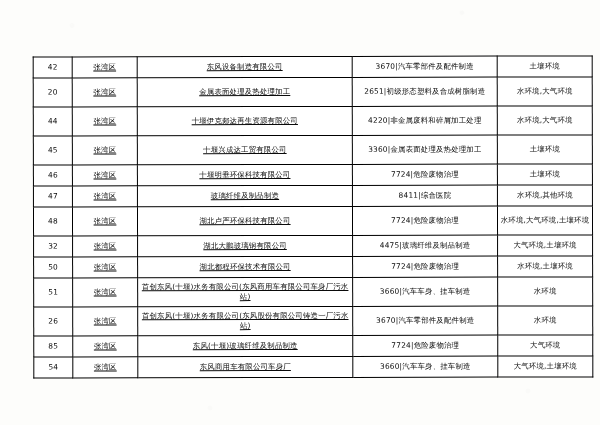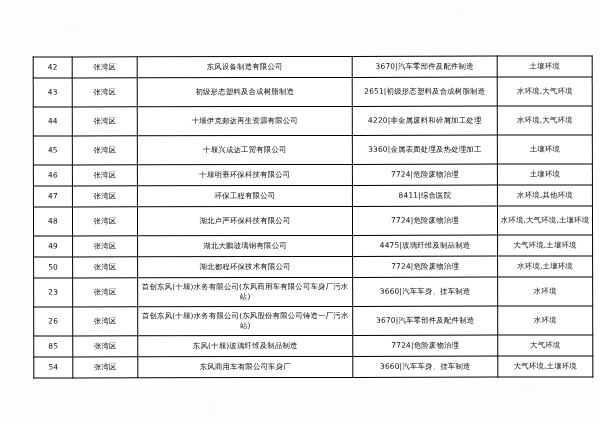--- a/index.html
+++ b/index.html
@@ -49,22 +49,22 @@
     vertical-align: middle;
     color: #0a0a0a;
     font-size: 7.4px;
     line-height: 1.32;
     padding: 2px 2px;
     font-family: "DejaVu Sans", "Liberation Sans", sans-serif;
     letter-spacing: 0.2px;
     word-break: break-all;
   }
   td.col-no   { width: 34px;  font-size: 8.2px; }
-  td.col-dist { width: 60px;  font-size: 8px; }
-  td.col-name { width: 210px; font-size: 7.6px; }
+  td.col-dist { width: 60px;  font-size: 8px; text-decoration: underline; }
+  td.col-name { width: 210px; font-size: 7.6px; text-decoration: underline; }
   td.col-cat  { width: 140px; font-size: 7.6px; }
   td.col-env  { width: 90px;  font-size: 7.6px; }
 
   .row-h-1 { height: 21px; }
   .row-h-2 { height: 29px; }
   .row-h-3 { height: 21px; }
 
   
   .skew {
     transform: rotate(-0.12deg);
@@ -78,23 +78,23 @@
     <table class="doc-table">
       <tbody>
         <tr class="row-h-1">
           <td class="col-no">42</td>
           <td class="col-dist">张湾区</td>
           <td class="col-name">东风设备制造有限公司</td>
           <td class="col-cat">3670|汽车零部件及配件制造</td>
           <td class="col-env">土壤环境</td>
         </tr>
         <tr class="row-h-2">
-          <td class="col-no">43</td>
+          <td class="col-no">20</td>
           <td class="col-dist">张湾区</td>
-          <td class="col-name">初级形态塑料及合成树脂制造</td>
+          <td class="col-name">金属表面处理及热处理加工</td>
           <td class="col-cat">2651|初级形态塑料及合成树脂制造</td>
           <td class="col-env">水环境,大气环境</td>
         </tr>
         <tr class="row-h-2">
           <td class="col-no">44</td>
           <td class="col-dist">张湾区</td>
           <td class="col-name">十堰伊克郯达再生资源有限公司</td>
           <td class="col-cat">4220|非金属废料和碎屑加工处理</td>
           <td class="col-env">水环境,大气环境</td>
         </tr>
@@ -108,47 +108,47 @@
         <tr class="row-h-3">
           <td class="col-no">46</td>
           <td class="col-dist">张湾区</td>
           <td class="col-name">十堰明垂环保科技有限公司</td>
           <td class="col-cat">7724|危险废物治理</td>
           <td class="col-env">土壤环境</td>
         </tr>
         <tr class="row-h-3">
           <td class="col-no">47</td>
           <td class="col-dist">张湾区</td>
-          <td class="col-name">环保工程有限公司</td>
+          <td class="col-name">玻璃纤维及制品制造</td>
           <td class="col-cat">8411|综合医院</td>
           <td class="col-env">水环境,其他环境</td>
         </tr>
         <tr class="row-h-2">
           <td class="col-no">48</td>
           <td class="col-dist">张湾区</td>
           <td class="col-name">湖北卢严环保科技有限公司</td>
           <td class="col-cat">7724|危险废物治理</td>
           <td class="col-env">水环境,大气环境,土壤环境</td>
         </tr>
         <tr class="row-h-1">
-          <td class="col-no">49</td>
+          <td class="col-no">32</td>
           <td class="col-dist">张湾区</td>
           <td class="col-name">湖北大鵬玻璃钢有限公司</td>
           <td class="col-cat">4475|玻璃纤维及制品制造</td>
           <td class="col-env">大气环境,土壤环境</td>
         </tr>
         <tr class="row-h-1">
           <td class="col-no">50</td>
           <td class="col-dist">张湾区</td>
           <td class="col-name">湖北都程环保技术有限公司</td>
           <td class="col-cat">7724|危险废物治理</td>
           <td class="col-env">水环境,土壤环境</td>
         </tr>
         <tr class="row-h-2">
-          <td class="col-no">23</td>
+          <td class="col-no">51</td>
           <td class="col-dist">张湾区</td>
           <td class="col-name">首创东风(十堰)水务有限公司(东风商用车有限公司车身厂污水站)</td>
           <td class="col-cat">3660|汽车车身、挂车制造</td>
           <td class="col-env">水环境</td>
         </tr>
         <tr class="row-h-2">
           <td class="col-no">26</td>
           <td class="col-dist">张湾区</td>
           <td class="col-name">首创东风(十堰)水务有限公司(东风股份有限公司铸造一厂污水站)</td>
           <td class="col-cat">3670|汽车零部件及配件制造</td>

